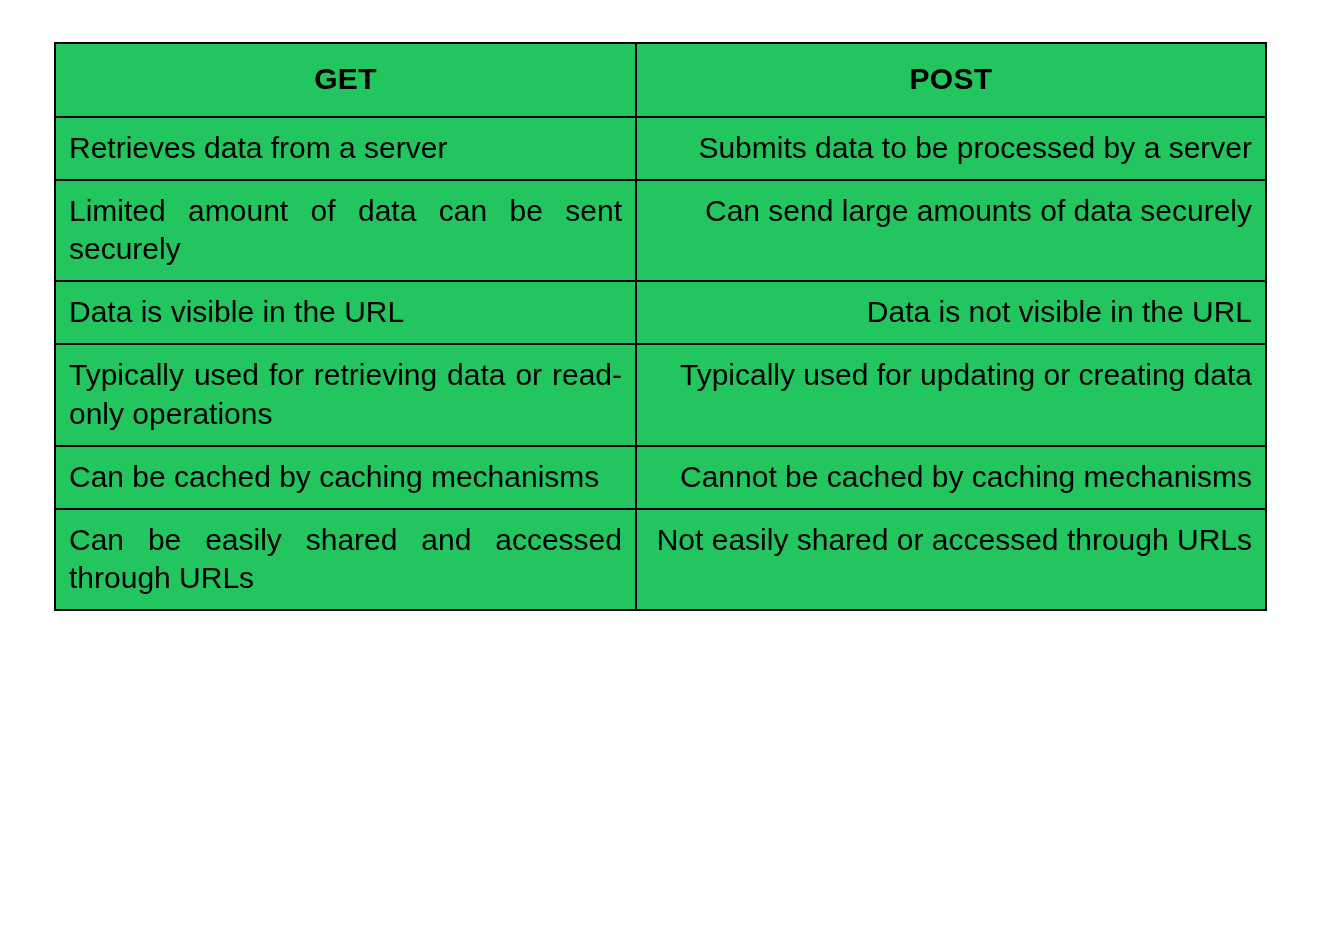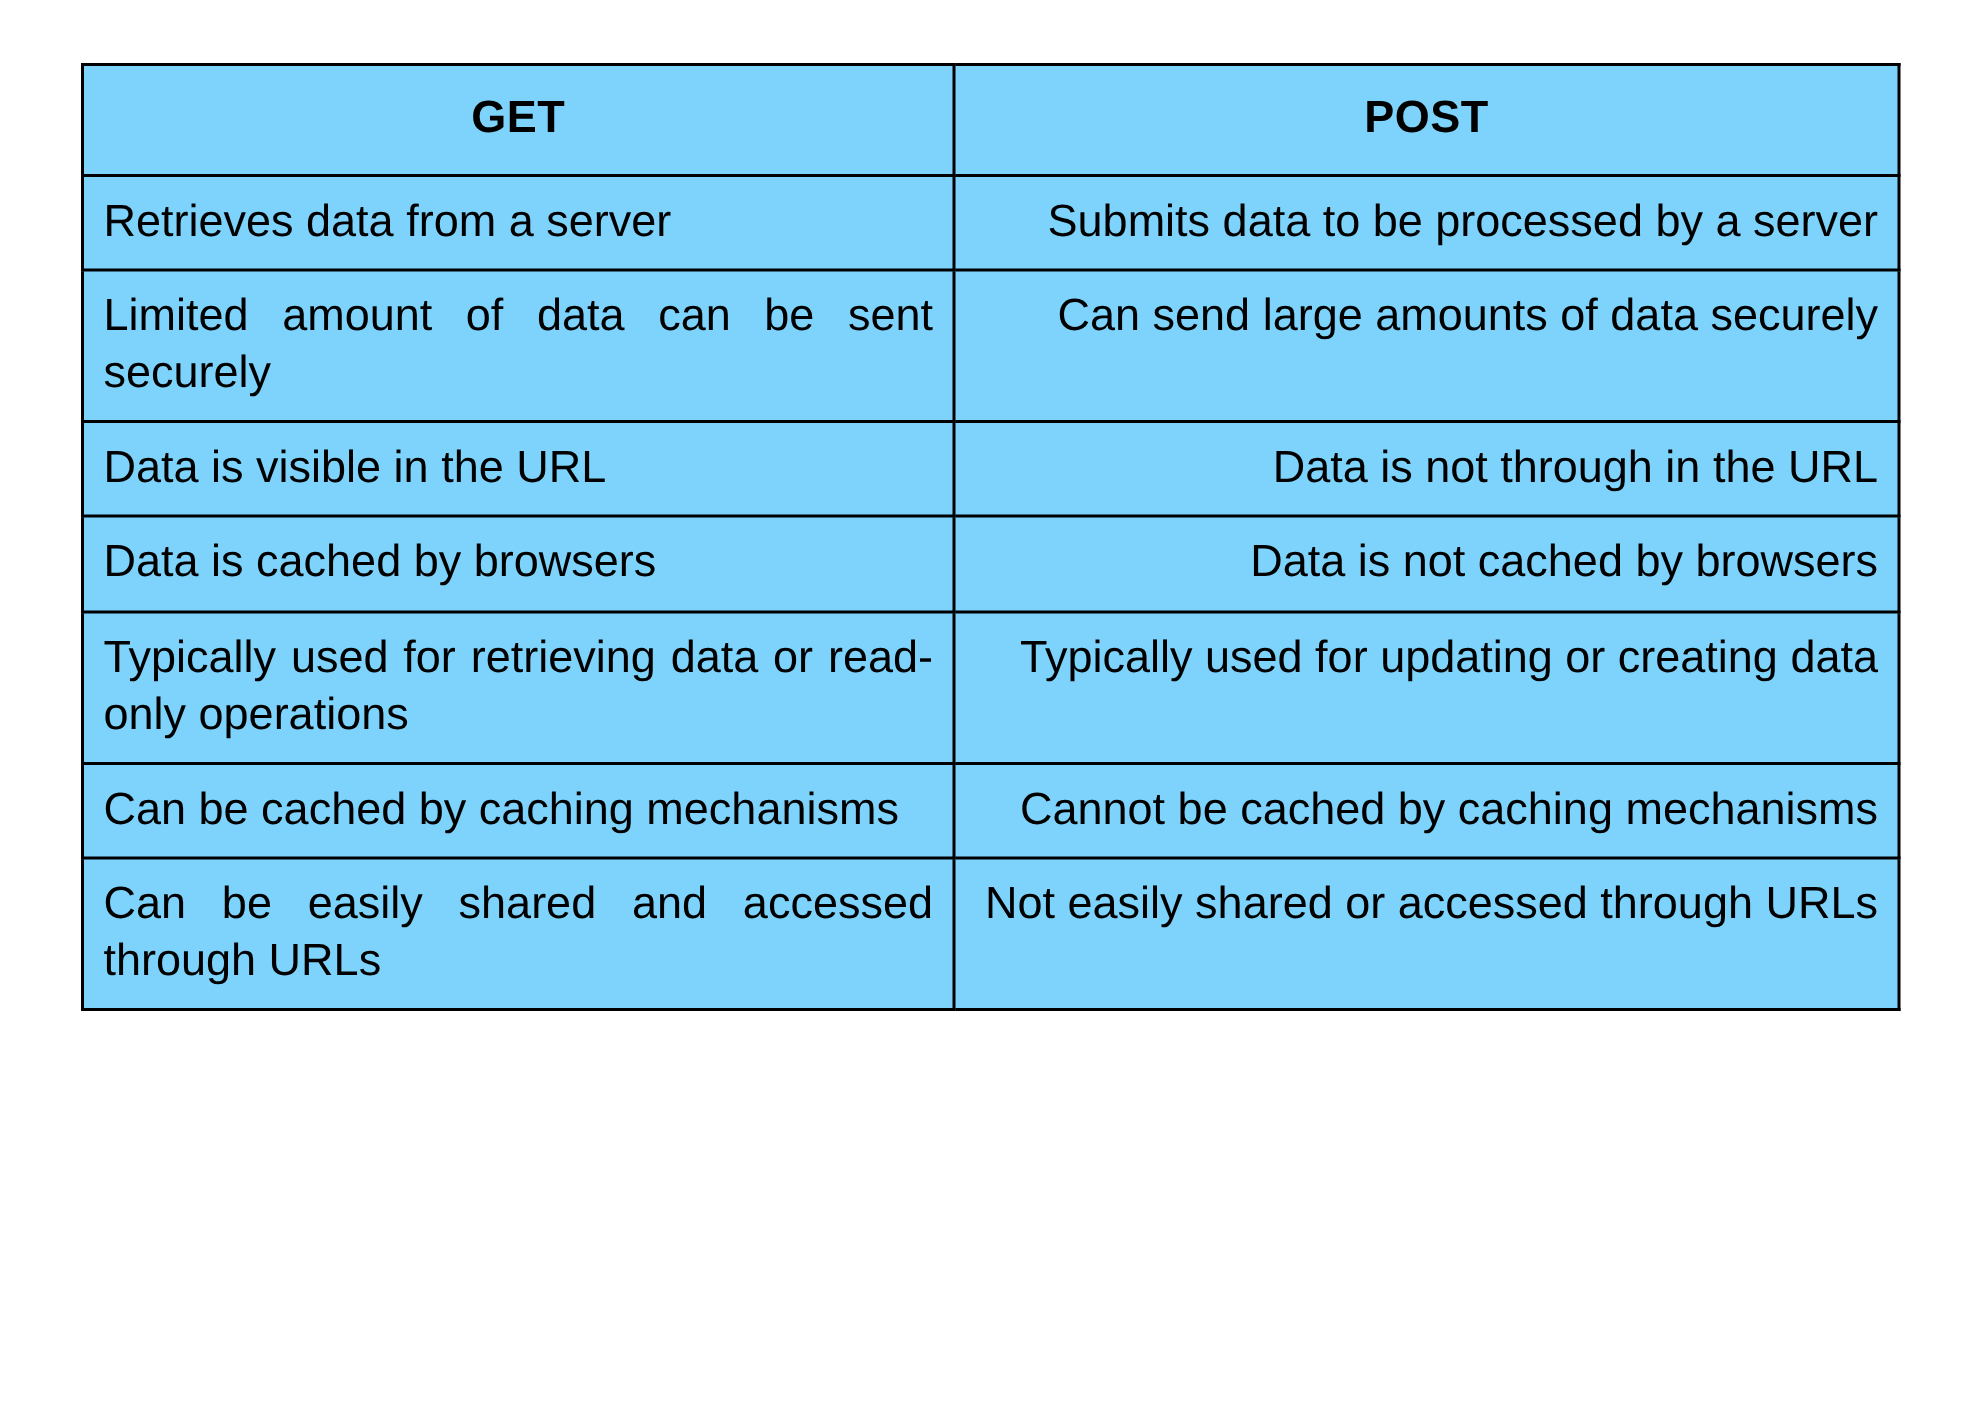--- a/index.html
+++ b/index.html
@@ -36,21 +36,21 @@
     width: 1211px;
     background: #ffffff;
   }
 
   table.cmp col.col-left  { width: 581px; }
   table.cmp col.col-right { width: 630px; }
 
   table.cmp th,
   table.cmp td {
     border: 2px solid #000000;
-    background: #7dd3fc;
+    background: #22c55e;
     vertical-align: top;
     padding: 11px 13px 12px 13px;
     font-size: 30px;
     line-height: 1.27;
     font-weight: normal;
     color: #000000;
     -webkit-font-smoothing: antialiased;
   }
 
   
@@ -95,25 +95,21 @@
           <tr>
             <td class="cell-get">Retrieves data from a server</td>
             <td class="cell-post">Submits data to be processed by a server</td>
           </tr>
           <tr>
             <td class="cell-get">Limited amount of data can be sent securely</td>
             <td class="cell-post">Can send large amounts of data securely</td>
           </tr>
           <tr>
             <td class="cell-get">Data is visible in the URL</td>
-            <td class="cell-post">Data is not through in the URL</td>
-          </tr>
-          <tr>
-            <td class="cell-get">Data is cached by browsers</td>
-            <td class="cell-post">Data is not cached by browsers</td>
+            <td class="cell-post">Data is not visible in the URL</td>
           </tr>
           <tr>
             <td class="cell-get">Typically used for retrieving data or read-only operations</td>
             <td class="cell-post">Typically used for updating or creating data</td>
           </tr>
           <tr>
             <td class="cell-get">Can be cached by caching mechanisms</td>
             <td class="cell-post">Cannot be cached by caching mechanisms</td>
           </tr>
           <tr>

